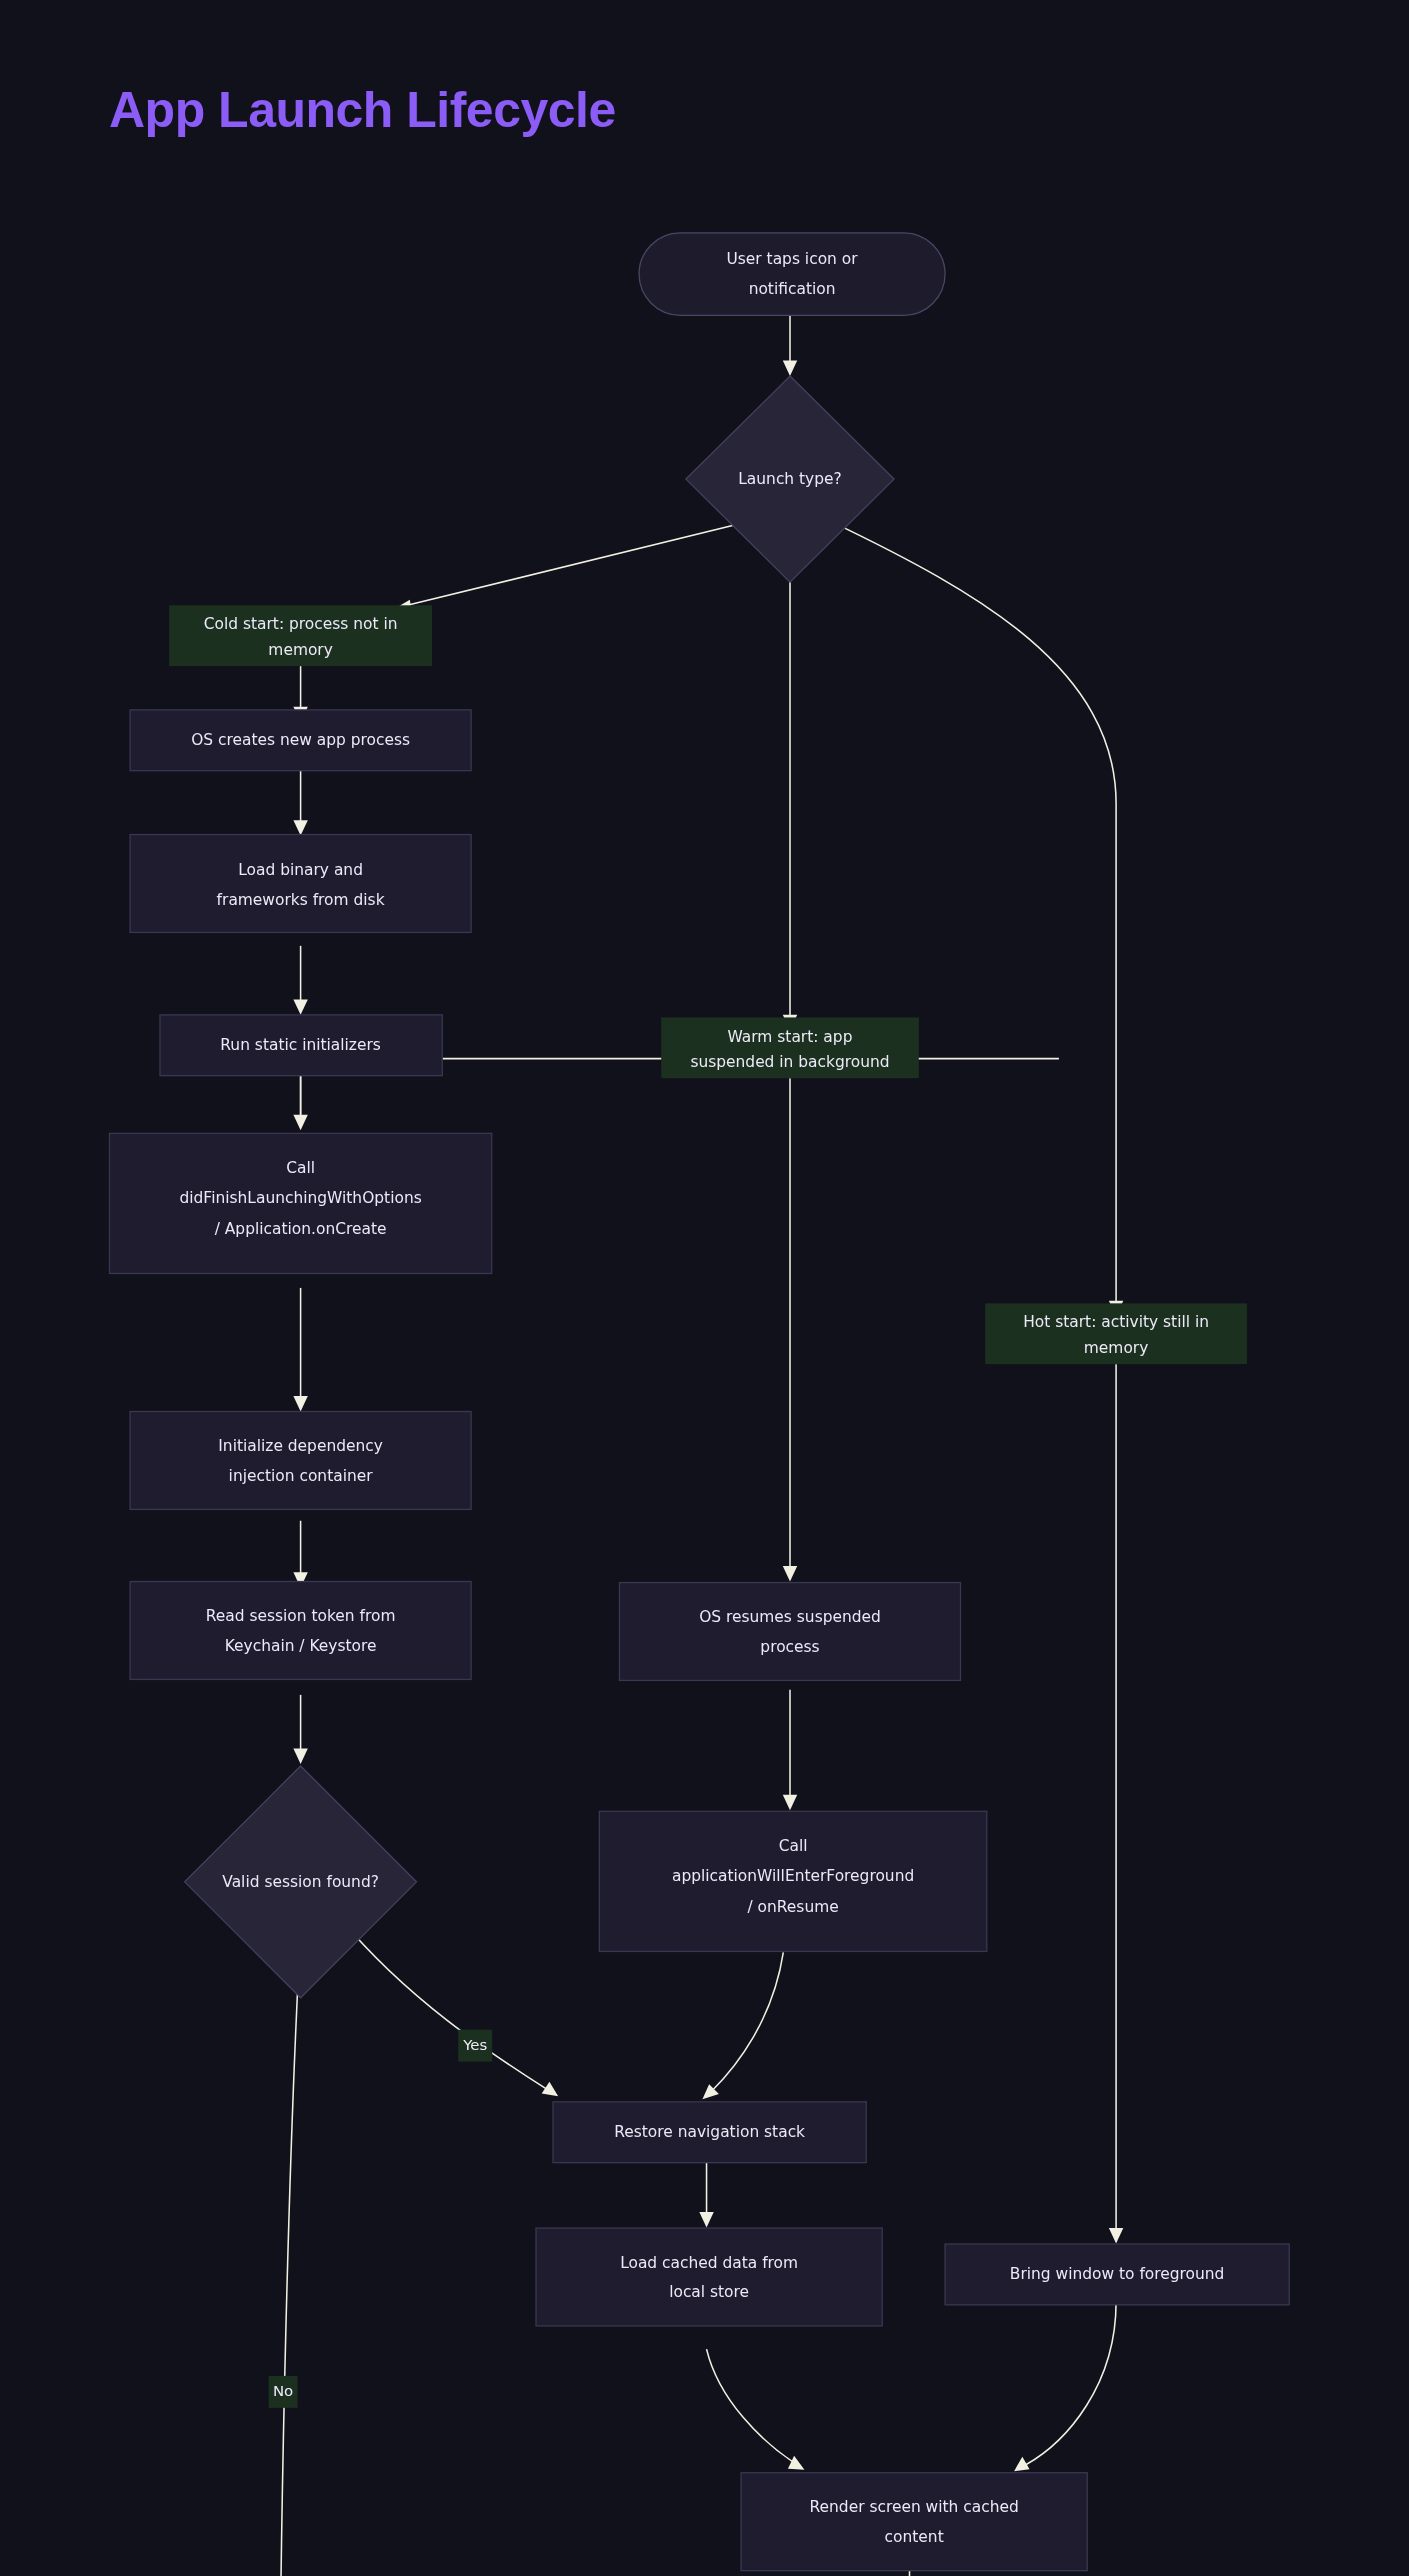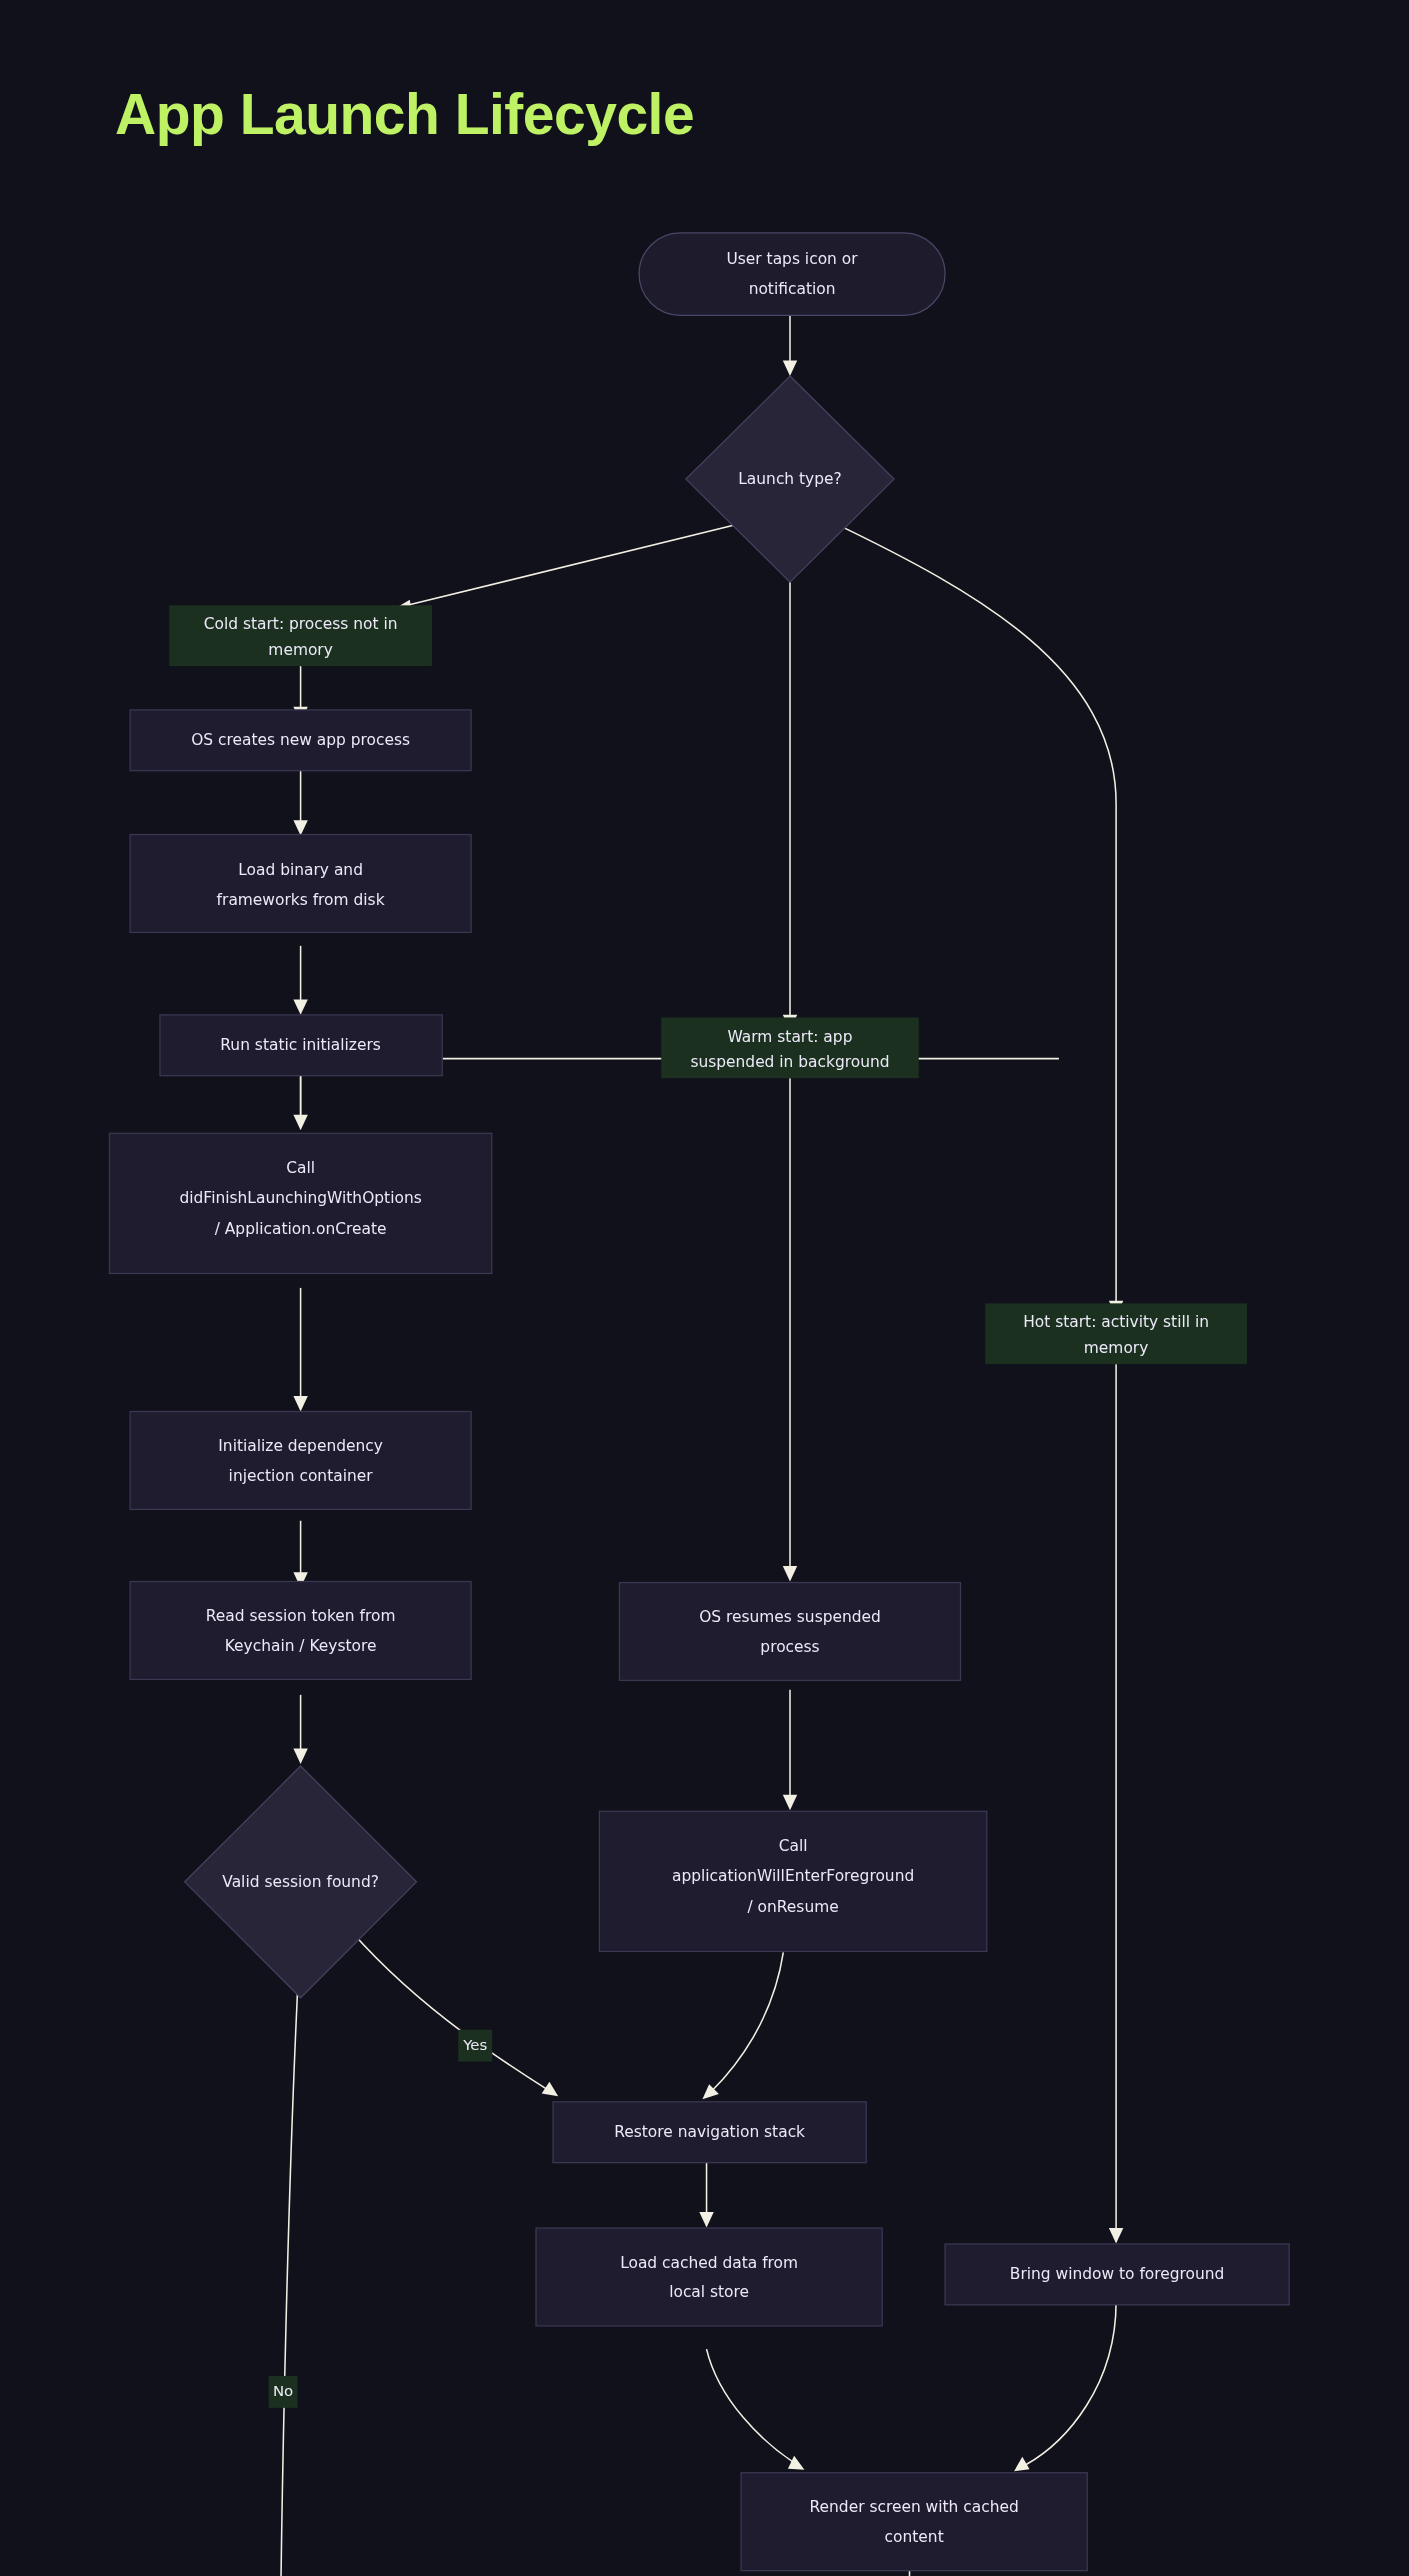--- a/index.html
+++ b/index.html
@@ -9,27 +9,27 @@
   }
   body {
     width: 1410px;
     height: 3229px;
     position: relative;
     font-family: "DejaVu Sans", sans-serif;
     overflow: hidden;
   }
   #page-title {
     position: absolute;
-    left: 115px;
+    left: 109px;
     top: 81px;
     font-family: "Liberation Sans", sans-serif;
     font-weight: bold;
-    font-size: 57px;
+    font-size: 50px;
     letter-spacing: -0.5px;
-    color: #bef264;
+    color: #8b5cf6;
     white-space: nowrap;
   }
   svg#flow {
     position: absolute;
     left: 0;
     top: 0;
     width: 1410px;
     height: 3229px;
     display: block;
   }

